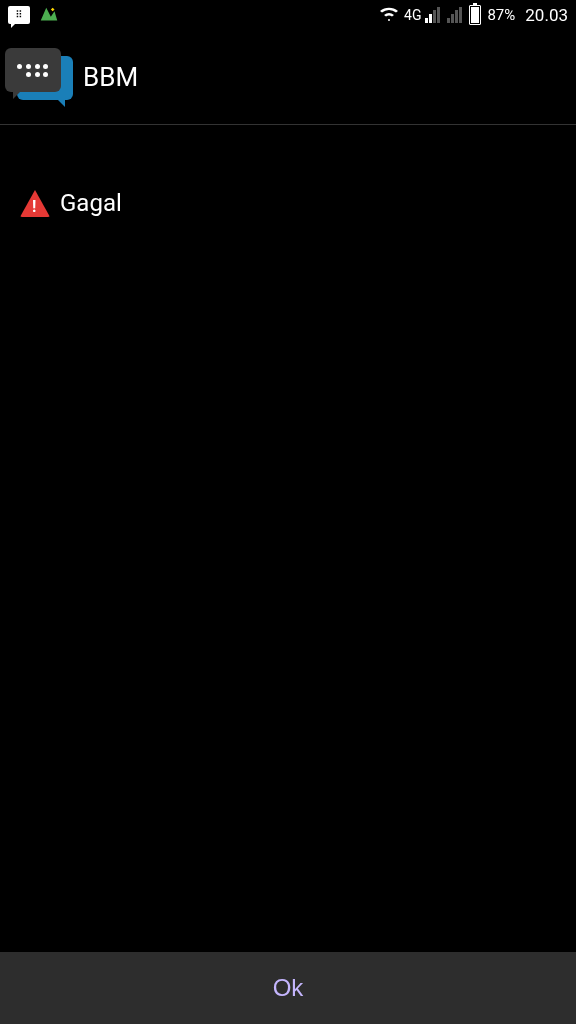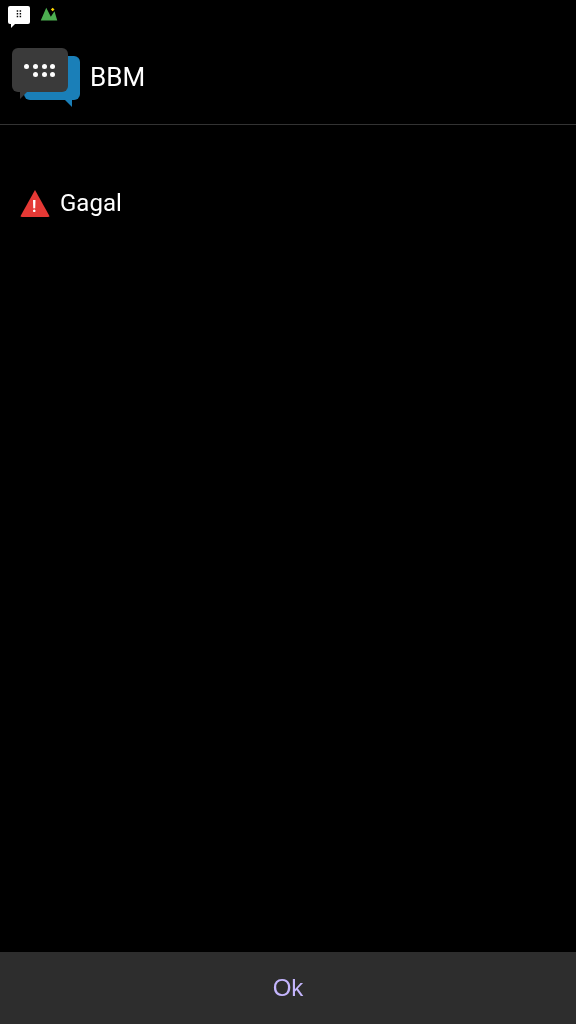--- a/index.html
+++ b/index.html
@@ -123,21 +123,21 @@
       font-size: 15px;
       margin-left: 2px;
     }
     .time-text {
       font-size: 17px;
       margin-left: 6px;
     }
     .app-header {
       display: flex;
       align-items: center;
-      padding: 18px 12px;
+      padding: 18px 5px;
       gap: 10px;
       border-bottom: 1px solid #333333;
     }
     .bbm-app-icon {
       width: 68px;
       height: 58px;
       position: relative;
     }
     .bbm-bubble-back {
       position: absolute;
@@ -262,20 +262,45 @@
     <div class="notification-icon">
       <div class="bbm-notif-icon"></div>
     </div>
     <div class="notification-icon star-icon">
       <svg width="24" height="24" viewBox="0 0 24 24">
         <path d="M3 18 L9 4 L14 14 L18 8 L21 18 Z" fill="#4caf50"></path>
         <path d="M14 6 L16 4 L18 6 L16 8 Z" fill="#ffd700"></path>
       </svg>
     </div>
   </div>
+  <div class="status-right">
+    <span class="wifi-icon">
+      <svg width="22" height="18" viewBox="0 0 22 18">
+        <path d="M11 17 A 1 1 0 0 1 11 15 A 1 1 0 0 1 11 17 M6 11 A 8 8 0 0 1 16 11 L14 12.5 A 5 5 0 0 0 8 12.5 Z M2 7 A 14 14 0 0 1 20 7 L18 8.5 A 11 11 0 0 0 4 8.5 Z" fill="#ffffff"></path>
+      </svg>
+    </span>
+    <span class="network-label">4G</span>
+    <div class="signal-bars">
+      <div class="signal-bar" style="height:5px"></div>
+      <div class="signal-bar" style="height:9px"></div>
+      <div class="signal-bar dim" style="height:13px"></div>
+      <div class="signal-bar dim" style="height:16px"></div>
+    </div>
+    <div class="signal-bars" style="margin-left:3px">
+      <div class="signal-bar dim" style="height:5px"></div>
+      <div class="signal-bar dim" style="height:9px"></div>
+      <div class="signal-bar dim" style="height:13px"></div>
+      <div class="signal-bar dim" style="height:16px"></div>
+    </div>
+    <div class="battery-icon">
+      <div class="battery-fill"></div>
+    </div>
+    <span class="battery-text">87%</span>
+    <span class="time-text">20.03</span>
+  </div>
 </div>
 
 <div class="app-header">
   <div class="bbm-app-icon">
     <div class="bbm-bubble-back"></div>
     <div class="bbm-bubble-front">
       <div class="bbm-dots">
         <div class="bbm-dot"></div>
         <div class="bbm-dot"></div>
         <div class="bbm-dot"></div>

